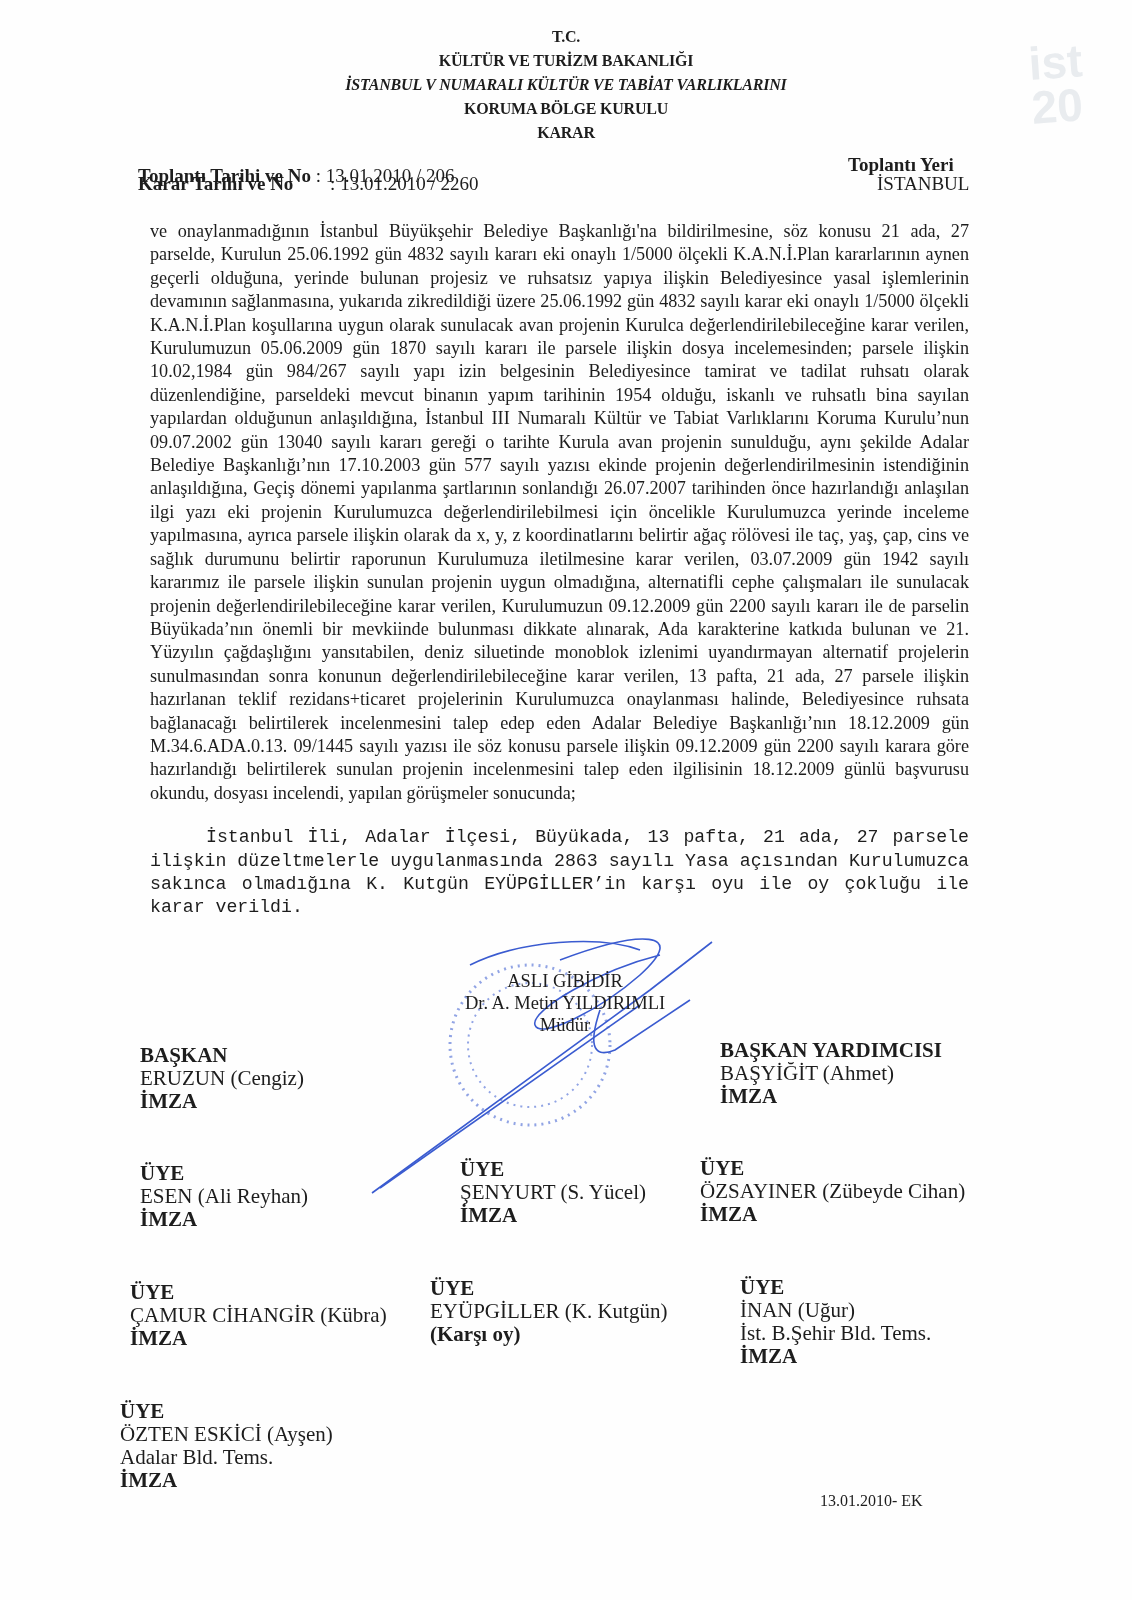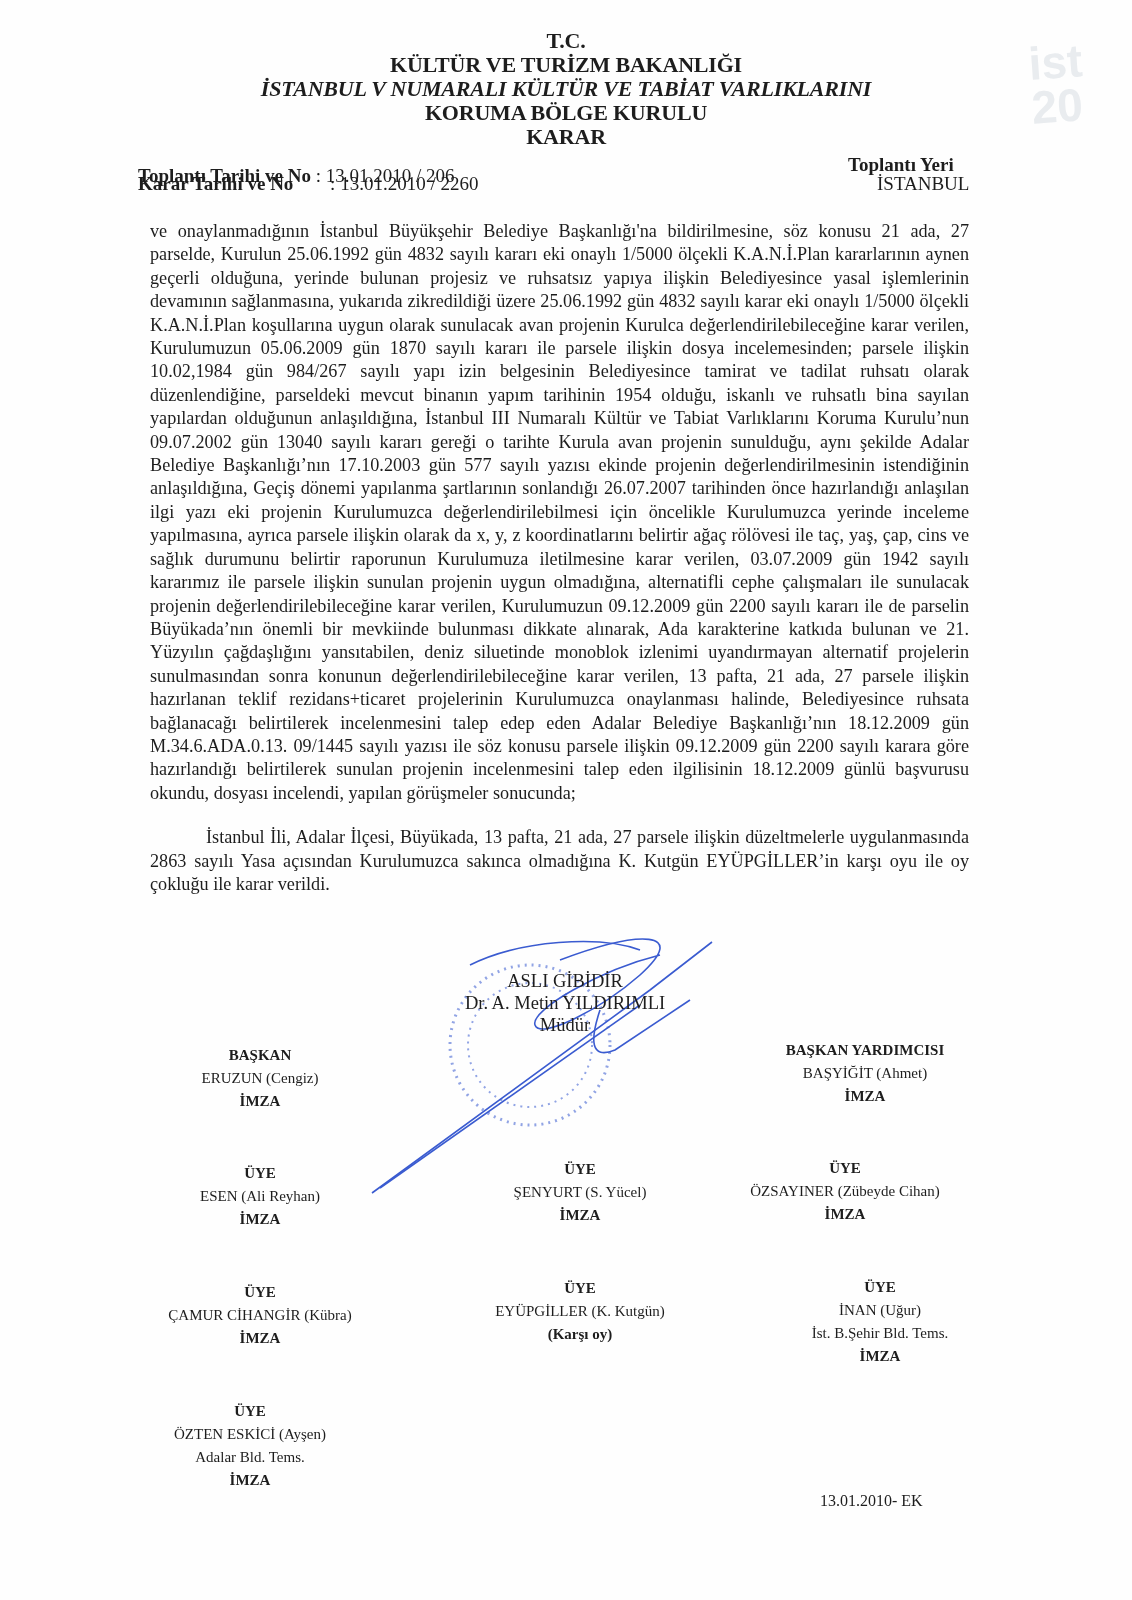--- a/index.html
+++ b/index.html
@@ -2,30 +2,30 @@
 <html><head>
 <meta charset="utf-8">
 <style>
   html, body { margin: 0; padding: 0; }
   body {
     width: 1132px; height: 1600px; background: #ffffff; position: relative; overflow: hidden;
     font-family: "Liberation Serif", "DejaVu Serif", serif; color: #1d1d1d;
   }
   .page { position: absolute; left: 0; top: 0; width: 1132px; height: 1600px; background: #fefefe; }
   .ghost { position: absolute; color: #e9ecef; font-family: "Liberation Sans", sans-serif; font-weight: bold; pointer-events: none; }
-  .hdr { position: absolute; left: 0; width: 1132px; text-align: center; font-weight: bold; font-size: 22px; letter-spacing: -0.2px; }
+  .hdr { position: absolute; left: 0; width: 1132px; text-align: center; font-weight: bold; font-size: 16px; letter-spacing: -0.2px; }
   .meta { position: absolute; font-size: 19px; }
   .meta b { font-weight: bold; }
   .body-text {
     position: absolute; left: 138px; width: 843px; top: 208px;
     font-size: 18.2px; line-height: 23.4px; text-align: justify;
   }
   .body-text p { margin: 12px; }
-  .body-text p.res { text-indent: 56px; margin-top: 21px; }
-  .sig { position: absolute; text-align: center; font-size: 15px; line-height: 23px; }
+  .body-text p.res { text-indent: 56px; margin-top: 21px; font-family: Liberation Mono, monospace; }
+  .sig { position: absolute; font-size: 21px; line-height: 23px; }
   .sig .role, .sig .imza { font-weight: bold; }
   .certify { position: absolute; left: 430px; width: 270px; top: 970px; text-align: center; font-size: 18.5px; line-height: 22px; }
   .stamp-svg { position: absolute; left: 0; top: 0; pointer-events: none; }
   .ek { position: absolute; left: 820px; top: 1492px; font-size: 16px; }
 </style>
 </head>
 <body>
 
 <div class="page">
 

